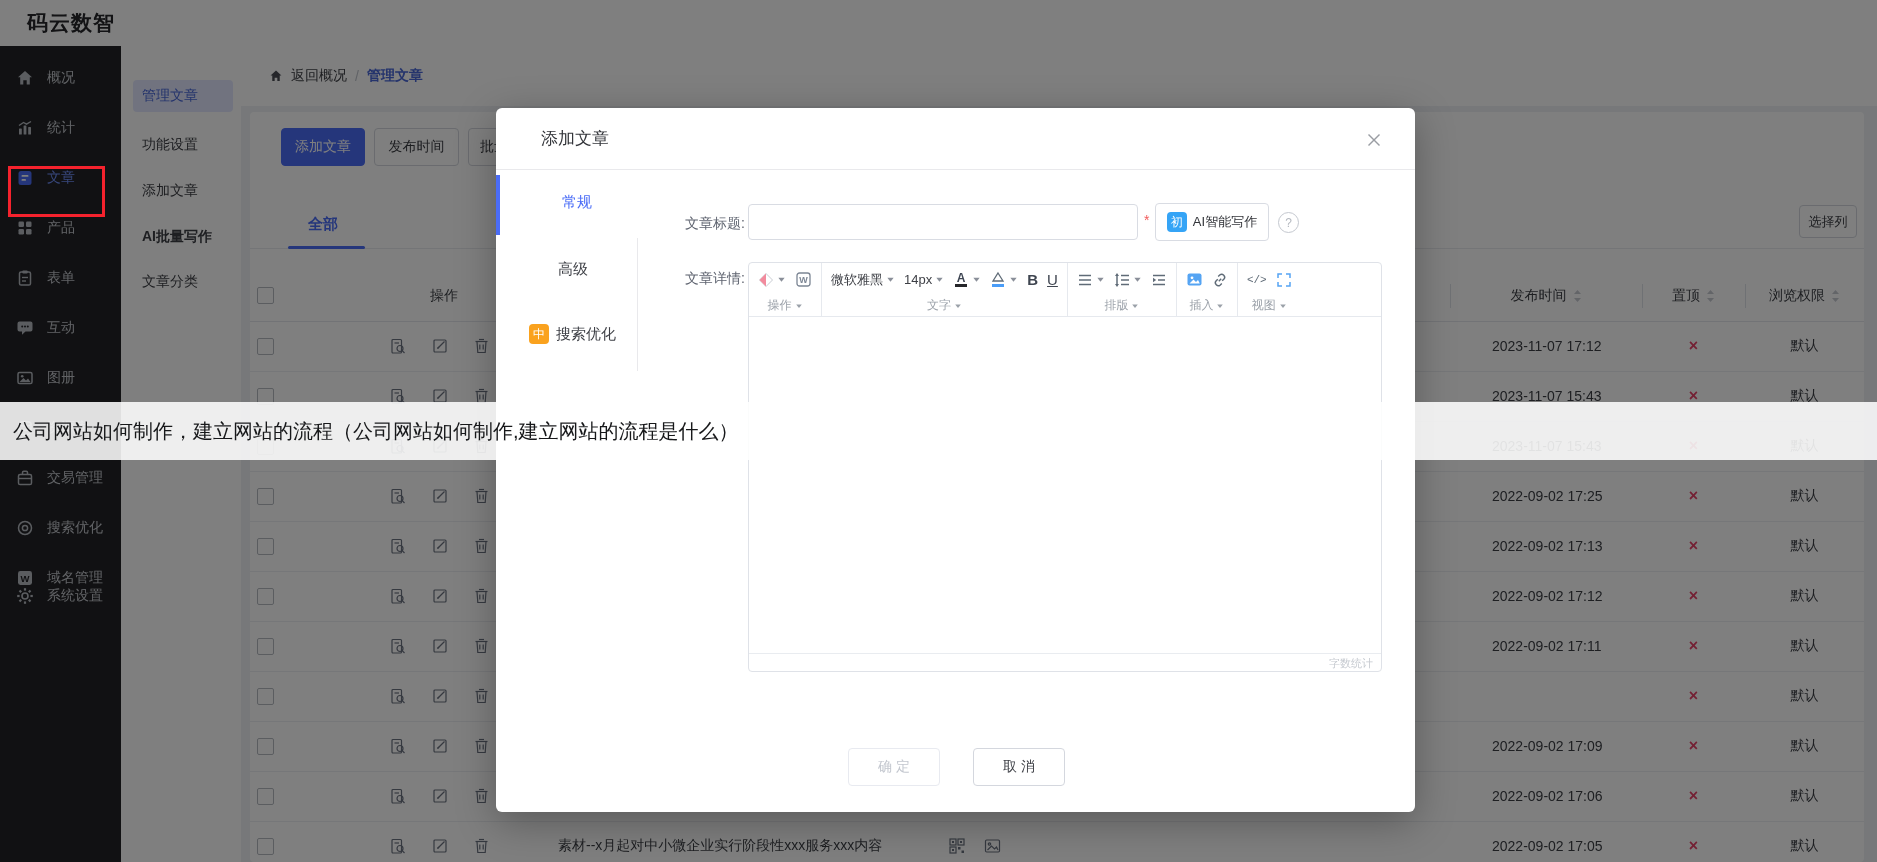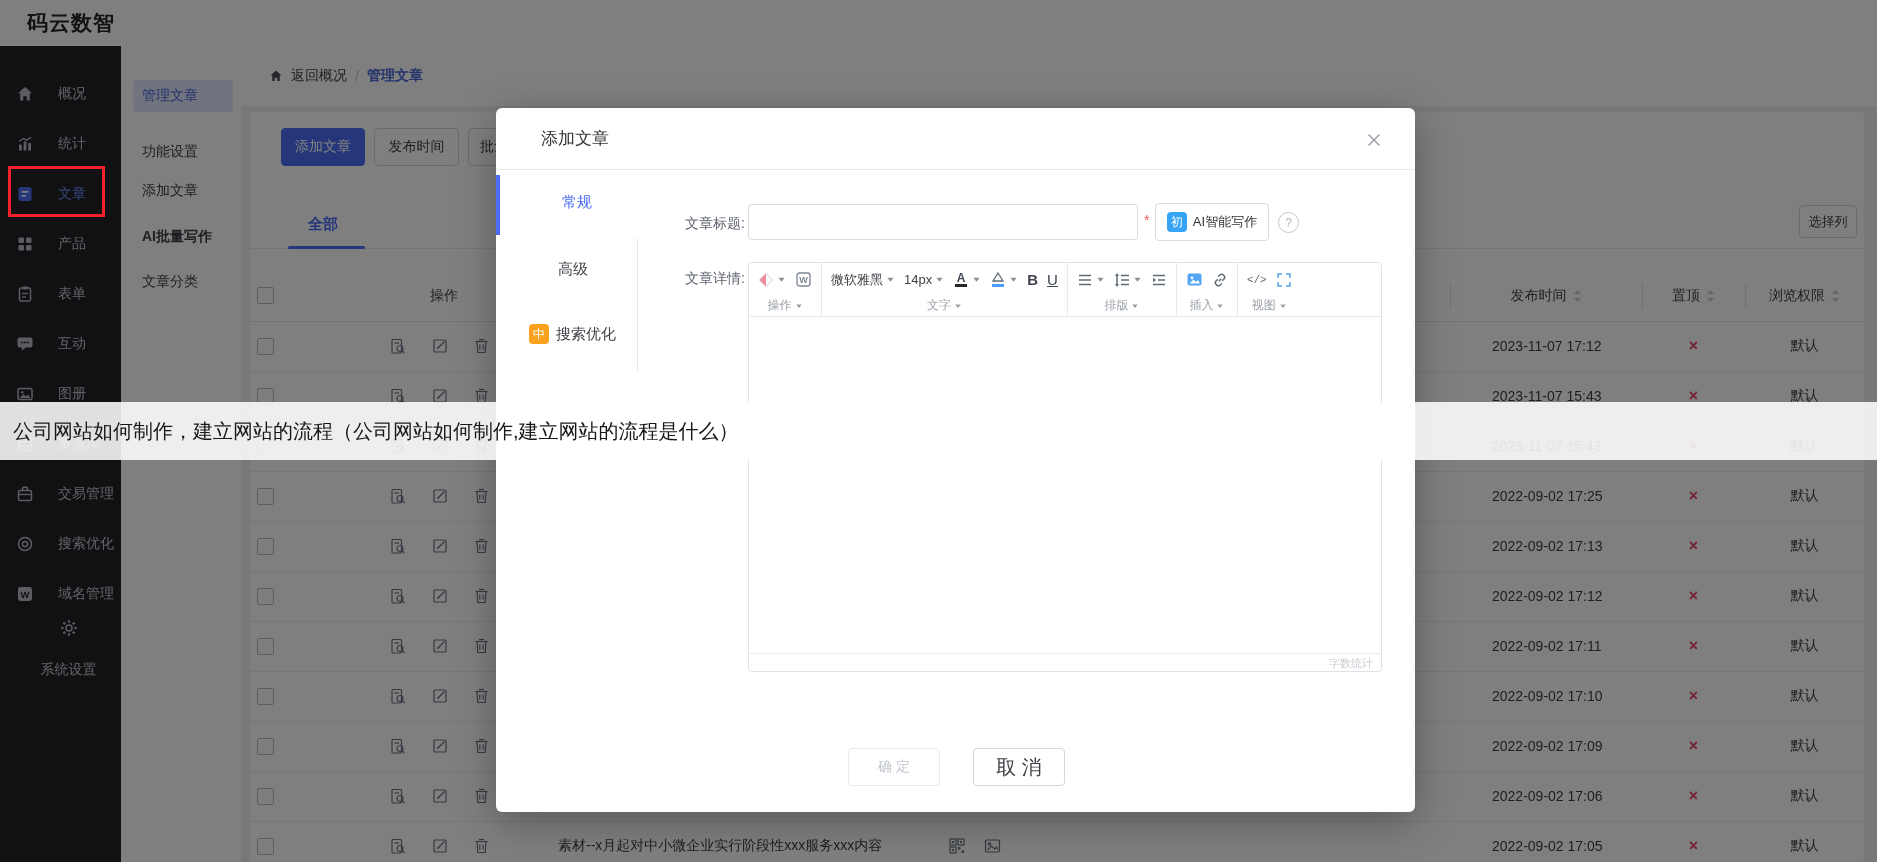--- a/index.html
+++ b/index.html
@@ -6,22 +6,22 @@
   body{width:1877px;height:862px;position:relative;overflow:hidden;
        background:#eef0f4;font-family:"Liberation Sans","DejaVu Sans",sans-serif;
        -webkit-font-smoothing:antialiased}
   svg{display:block}
 
   
   #topbar{position:absolute;left:0;top:0;width:1877px;height:46px;background:#ffffff;z-index:1}
   #logo{position:absolute;left:27px;top:0;line-height:46px;font-size:21px;font-weight:bold;color:#26272b;letter-spacing:1px}
 
   #sidebar{position:absolute;left:0;top:46px;width:121px;height:816px;background:#222326;z-index:1}
-  .side-item{position:absolute;left:0;width:121px;height:50px;display:flex;align-items:center;
-             padding-left:16px;gap:24px;color:#c2c5cb;font-size:14px;cursor:pointer;box-sizing:border-box}
+  .side-item{position:absolute;left:0;width:121px;height:50px;display:flex;align-items:flex-start;
+             padding-left:16px;gap:13px;color:#c2c5cb;font-size:14px;cursor:pointer;box-sizing:border-box}
   .side-item .ic{width:18px;height:18px;color:#b6bac1;flex:none}
   .side-item.active{color:#6e8df7}
   .side-item.active .ic{color:#4a6cf7}
 
   #submenu{position:absolute;left:121px;top:46px;width:120px;height:816px;background:#ffffff;z-index:1}
   .sub-item{position:absolute;left:12px;width:100px;height:32px;display:flex;align-items:center;
             padding-left:9px;font-size:14px;color:#3d3f45;border-radius:4px;cursor:pointer;box-sizing:border-box}
   .sub-item.active{background:rgba(74,108,247,0.16);color:#4a68d8}
 
   #breadcrumb{position:absolute;left:241px;top:46px;width:1636px;height:60px;background:#ffffff;
@@ -99,21 +99,21 @@
   .tname{font-size:13px;color:#3d3f45}
   .tB{font-size:15px;font-weight:bold;color:#3f4550;cursor:pointer}
   .tU{font-size:15px;color:#3f4550;text-decoration:underline;cursor:pointer}
   #e-content{position:absolute;left:0;top:54px;width:100%;height:336px;background:#fff;cursor:text}
   #e-status{position:absolute;left:0;top:390px;width:100%;height:20px;border-top:1px solid #e9ecf0;box-sizing:border-box;
             display:flex;align-items:center;justify-content:flex-end;padding-right:8px;font-size:11px;color:#c6cad0}
 
   #m-footer-ok{position:absolute;left:352px;top:640px;width:90px;height:36px;border:1px solid #e8eaf0;border-radius:4px;
                background:#fff;color:#c3c7cf;font-size:14px;display:flex;align-items:center;justify-content:center;cursor:not-allowed}
   #m-footer-cancel{position:absolute;left:477px;top:640px;width:90px;height:36px;border:1px solid #d4d7de;border-radius:4px;
-               background:#fff;color:#3d3f45;font-size:20px;display:flex;align-items:center;justify-content:center;cursor:pointer}
+               background:#fff;color:#3d3f45;font-size:14px;display:flex;align-items:center;justify-content:center;cursor:pointer}
 
   
   #banner{position:absolute;left:0;top:402px;width:1877px;height:58px;background:rgba(255,255,255,0.87);z-index:30;
           display:flex;align-items:center;padding-left:13px;box-sizing:border-box}
   #banner span{font-size:20px;color:#17181a;font-weight:500;white-space:nowrap}
   #redbox{position:absolute;left:8px;top:166px;width:97px;height:51px;border:3px solid #f5222d;z-index:40;box-sizing:border-box}
 </style>
 </head>
 <body>
 
@@ -225,21 +225,21 @@
     </div>
     <div class="side-item" style="top: 523px;">
       <span class="ic">
         <svg width="18" height="18" viewBox="0 0 18 18">
           <rect x="2" y="2" width="14" height="14" rx="2.4" fill="currentColor"></rect>
           <text x="9" y="12.8" font-size="9.5" font-weight="bold" fill="#222326" text-anchor="middle" font-family="Liberation Sans,sans-serif">W</text>
         </svg>
       </span>
       <span>域名管理</span>
     </div>
-    <div class="side-item" style="top: 573px; flex-direction: column;">
+    <div class="side-item" style="top: 541px;">
       <span class="ic">
         <svg width="18" height="18" viewBox="0 0 18 18">
           <circle cx="9" cy="9" r="3" fill="none" stroke="currentColor" stroke-width="1.6"></circle>
           <g stroke="currentColor" stroke-width="2.2">
             <line x1="9" y1="1.2" x2="9" y2="3.6"></line>
             <line x1="9" y1="14.4" x2="9" y2="16.8"></line>
             <line x1="1.2" y1="9" x2="3.6" y2="9"></line>
             <line x1="14.4" y1="9" x2="16.8" y2="9"></line>
             <line x1="3.5" y1="3.5" x2="5.2" y2="5.2"></line>
             <line x1="12.8" y1="12.8" x2="14.5" y2="14.5"></line>
@@ -248,21 +248,21 @@
           </g>
         </svg>
       </span>
       <span>系统设置</span>
     </div>
   </div>
 <div id="submenu">
     <div class="sub-item active" style="top: 34px;">
       <span>管理文章</span>
     </div>
-    <div class="sub-item" style="top: 83px; align-items: flex-end;">
+    <div class="sub-item" style="top: 83px;">
       <span>功能设置</span>
     </div>
     <div class="sub-item" style="top: 129px;">
       <span>添加文章</span>
     </div>
     <div class="sub-item" style="top: 175px; font-weight: bold;">
       <span>AI批量写作</span>
     </div>
     <div class="sub-item" style="top: 220px;">
       <span>文章分类</span>
@@ -605,21 +605,20 @@
             <svg width="15" height="16" viewBox="0 0 15 16" fill="none" stroke="currentColor" stroke-width="1.2">
               <line x1="1.5" y1="3.5" x2="13.5" y2="3.5"></line>
               <line x1="5" y1="1.5" x2="10" y2="1.5"></line>
               <path d="M3 3.5 L3.8 14.5 H11.2 L12 3.5"></path>
               <line x1="5.8" y1="6.5" x2="5.8" y2="11.5"></line>
               <line x1="9.2" y1="6.5" x2="9.2" y2="11.5"></line>
             </svg>
           </span>
         </span>
         <span class="cell c-title"></span>
-        <span class="cell c-date">2022-09-02 17:10</span>
         <span class="cell c-pin">
           <span class="mark">×</span>
         </span>
         <span class="cell c-perm">默认</span>
       </div>
       <div class="t-row" style="top: 609px;">
         <span class="cell c-cb">
           <span class="checkbox"></span>
         </span>
         <span class="cell c-ops">

